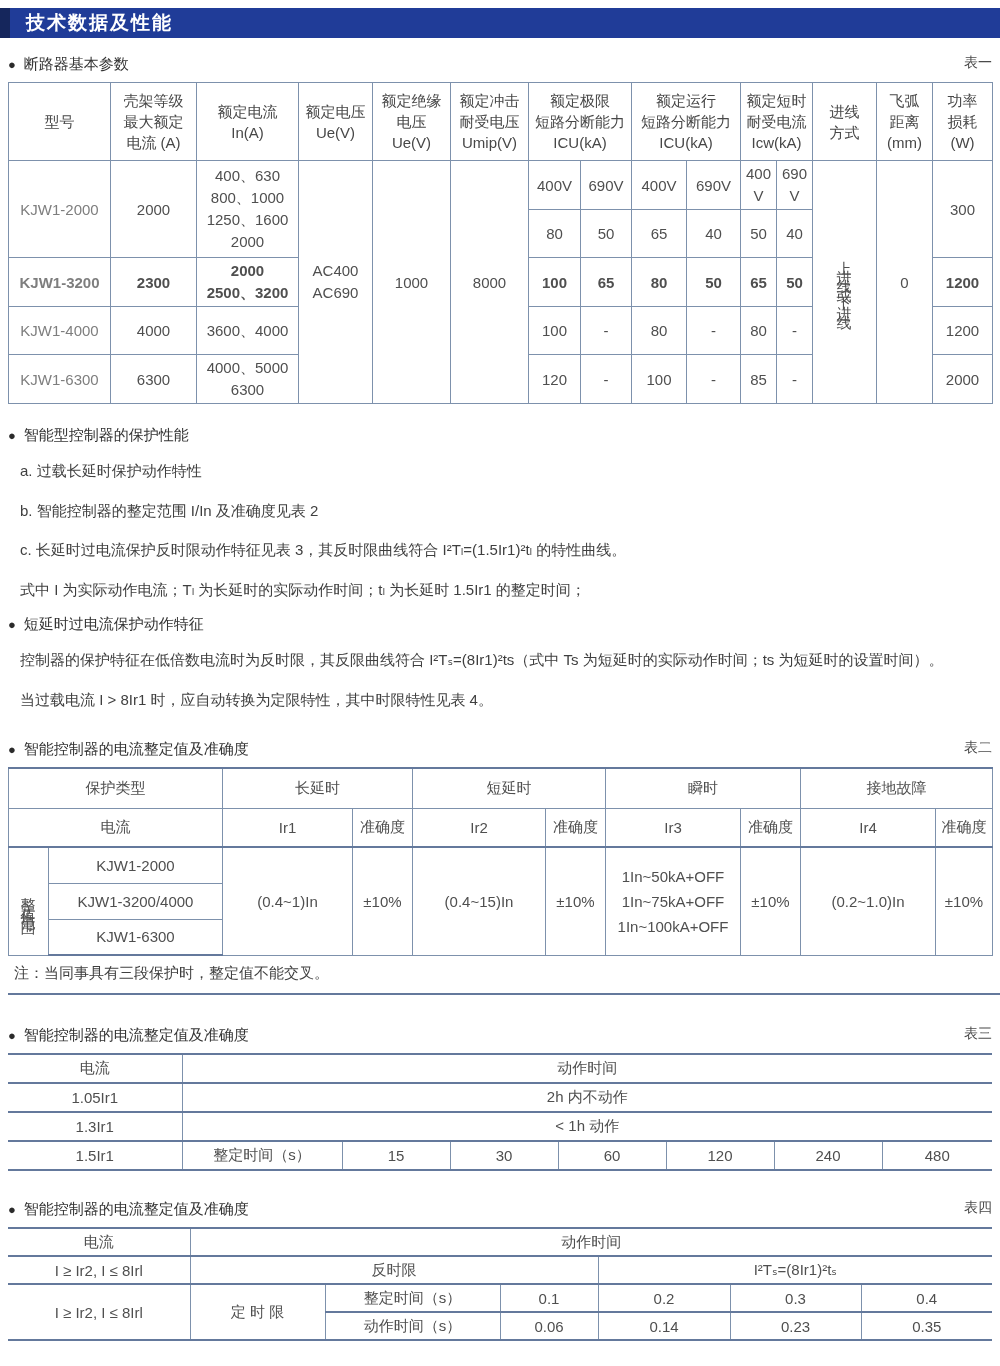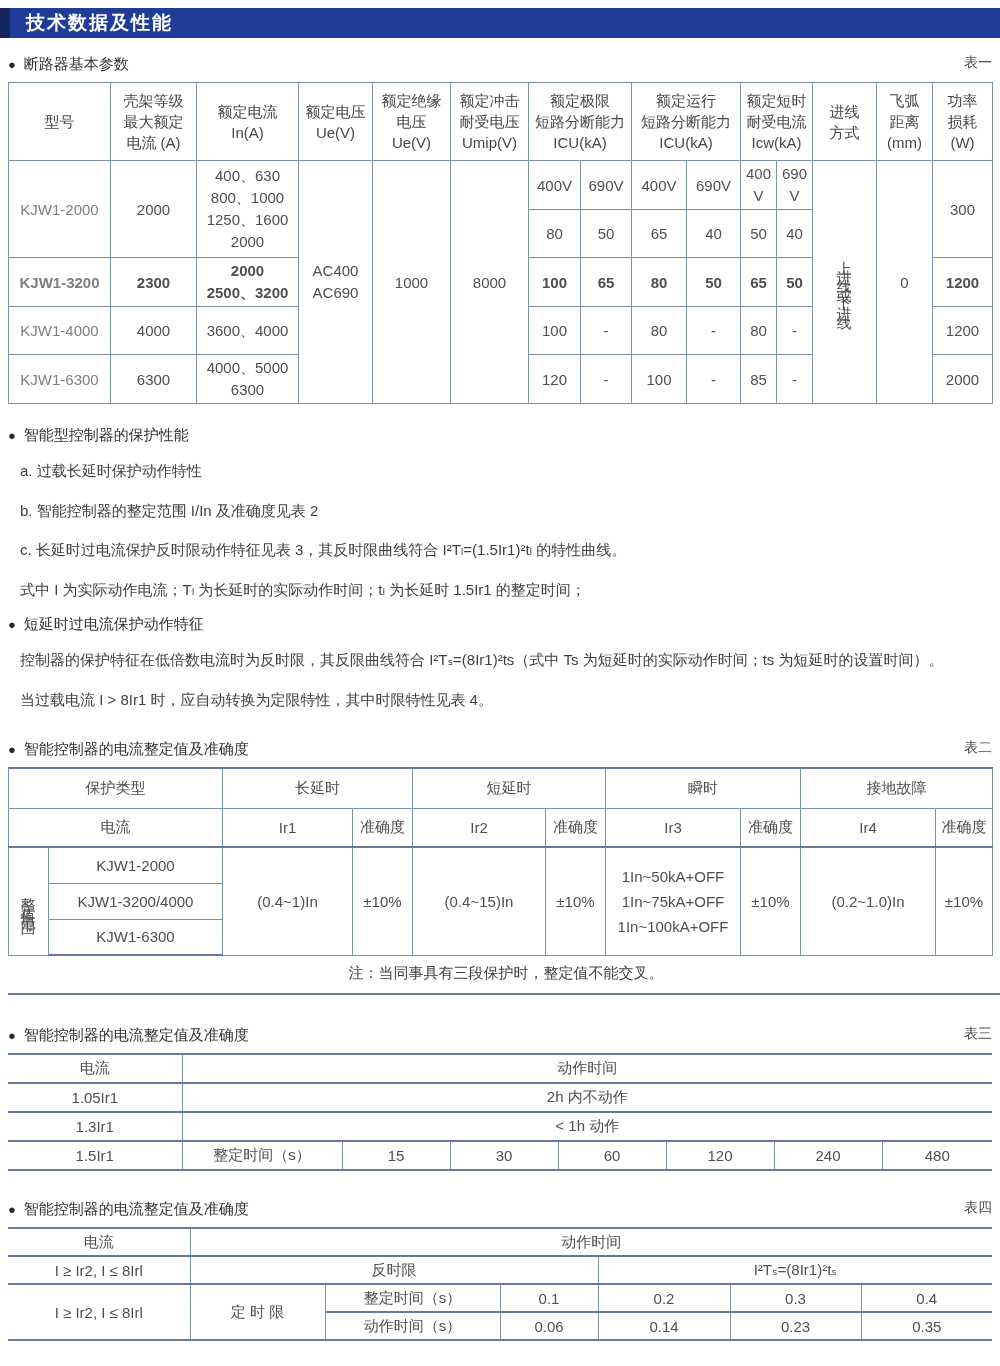--- a/index.html
+++ b/index.html
@@ -47,21 +47,21 @@
   .t2 tr.blast td{border-bottom:2px solid #64799c;}
   .t2 .ir3cell{line-height:25px;}
 
   
   .t3 td,.t3 th,.t4 td,.t4 th{border-top:2px solid #64799c;border-bottom:2px solid #64799c;border-left:1px solid #7d91ac;border-right:1px solid #7d91ac;}
   .t3 tr > *:first-child,.t4 tr > *:first-child{border-left:none;}
   .t3 tr > *:last-child,.t4 tr > *:last-child{border-right:none;}
   .t3 tr{height:29px;}
   .t4 tr{height:28px;}
 
-  .note{width:984px;border-bottom:2px solid #64799c;font-size:15px;color:#3f3f3f;padding:8px 2px 10px 6px;text-align:center;}
+  .note{width:984px;border-bottom:2px solid #64799c;font-size:15px;color:#3f3f3f;padding:8px 2px 10px 6px;}
 </style>
 </head>
 <body>
 
 <div class="page">
 
   <div class="bar">
     <div class="bar-notch"></div>
     <div class="bar-title">技术数据及性能</div>
   </div>

